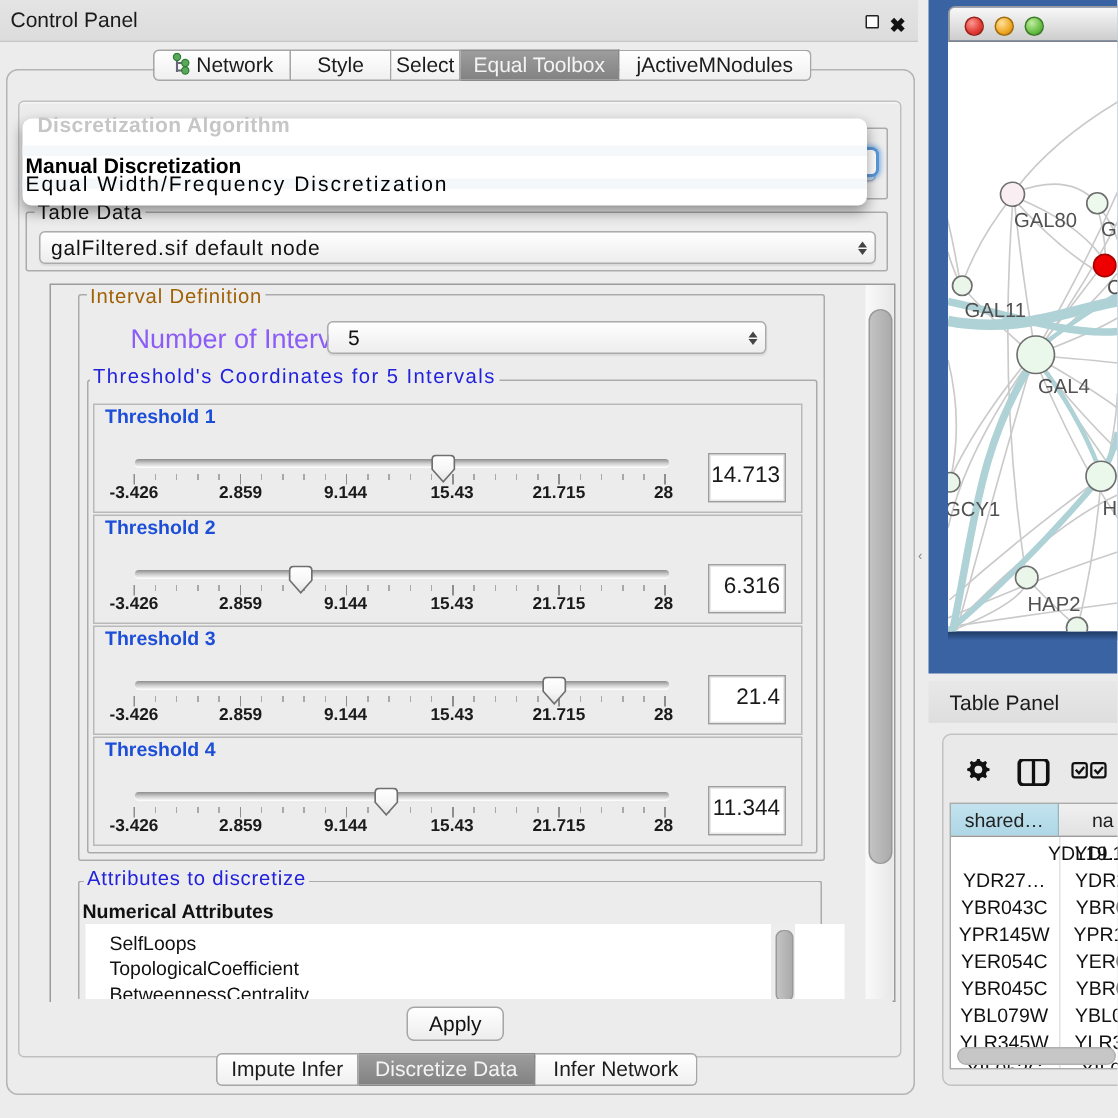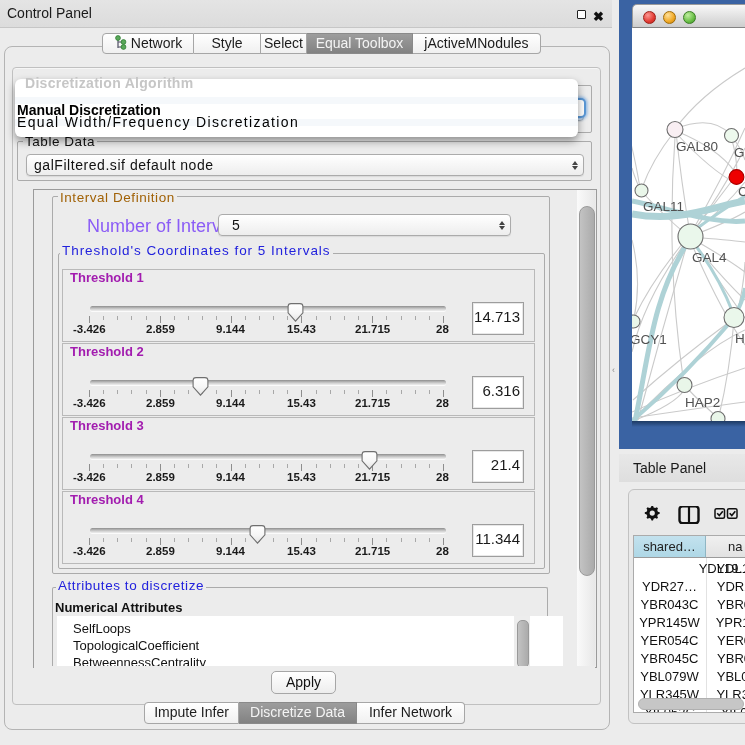--- a/index.html
+++ b/index.html
@@ -25,21 +25,21 @@
 .gtitle{position:absolute;background:#ececec;padding:0 2px;font-size:13.5px;letter-spacing:0.55px;white-space:nowrap;}
 
 .combo{background:linear-gradient(#ffffff,#ededed);border:1px solid #ababab;border-radius:4px;
  font-size:14px;letter-spacing:0.55px;color:#111;display:flex;align-items:center;box-shadow:0 1px 1px rgba(0,0,0,0.08);}
 .combo .arr{position:absolute;right:5px;top:0;height:100%;display:flex;flex-direction:column;justify-content:center;gap:1px;}
 .combo .arr i{display:block;width:0;height:0;border-left:3.5px solid transparent;border-right:3.5px solid transparent;}
 .combo .arr .up{border-bottom:4.5px solid #444;}
 .combo .arr .dn{border-top:4.5px solid #444;}
 
 .tblock{left:62px;width:471px;height:71px;border:1px solid #b9b9b9;background:#ececec;}
-.tblock .tt{position:absolute;left:7px;top:0px;font-weight:bold;font-size:13px;color:#a21caf;}
+.tblock .tt{position:absolute;left:7px;top:0px;font-weight:bold;font-size:13px;color:#1d4ed8;}
 .track{position:absolute;left:27px;top:36px;width:356px;height:5px;border-radius:3px;
  background:linear-gradient(#8e8e8e,#cfcfcf 60%,#efefef);box-shadow:0 1px 0 rgba(255,255,255,.8);}
 .thumb{position:absolute;width:17px;height:19px;}
 .vbox{position:absolute;left:409px;top:32px;width:47px;height:31px;background:#fff;border:1px solid #9d9d9d;
  font-size:15px;color:#1a1a1a;text-align:right;line-height:28px;padding-right:3px;box-shadow:inset 0 0 0 1px #e8e8e8;}
 .ticks{position:absolute;left:26px;top:46px;width:357px;height:7px;
  background-image:repeating-linear-gradient(90deg,#8e8e8e 0 1px,transparent 1px 70.8px),
  repeating-linear-gradient(90deg,#a8a8a8 0 1px,transparent 1px 14.16px);
  background-size:100% 100%,100% 60%;background-repeat:no-repeat;}
 .tlabels{position:absolute;left:0;top:53px;width:471px;height:12px;font-size:11.5px;font-weight:bold;color:#1a1a1a;}

